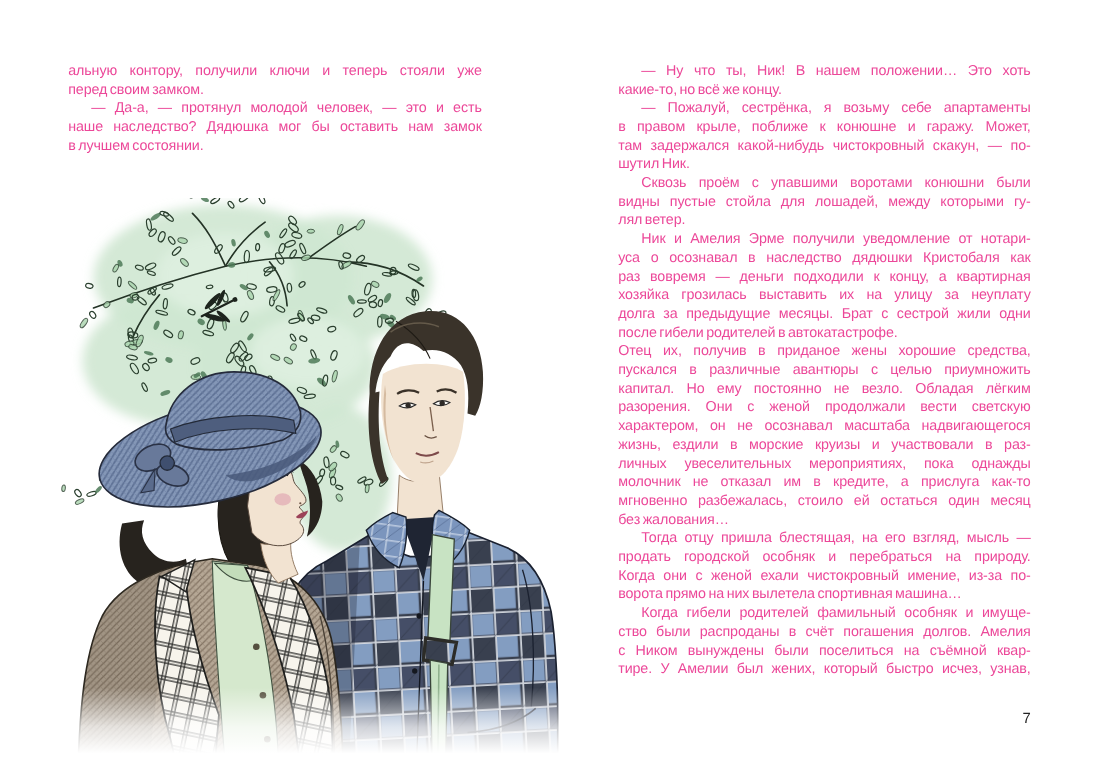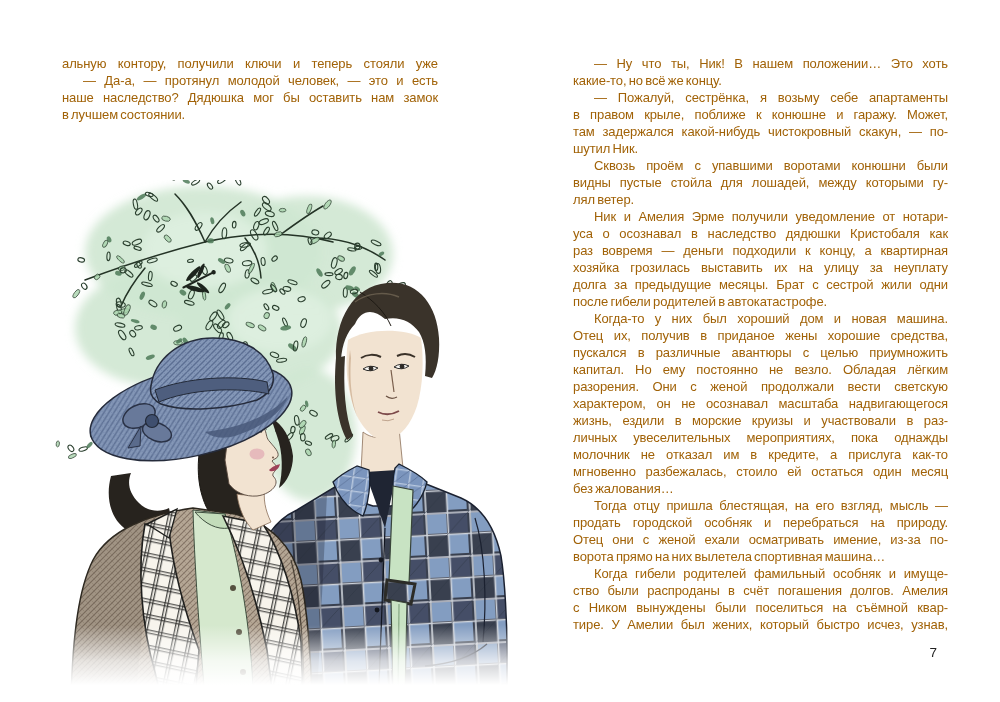--- a/index.html
+++ b/index.html
@@ -1,36 +1,37 @@
 <!DOCTYPE html>
 <html style="--foliage: #cfe7d2; --foliage-light: #dff0e0; --skin: #f2e3d1; --hair-woman: #27231e; --hair-man: #3a332a; --lips: #9c4258; --hat-band: #4e5e7e; --green-shirt: #d5e8cd; --suspender: #c8e3c3;"><head>
 <meta charset="utf-8">
 <style>
   html,body{margin:0;padding:0;background:#ffffff;}
   body{width:1000px;height:702px;position:relative;overflow:hidden;
        font-family:"Liberation Sans","DejaVu Sans",sans-serif;}
-  .page-col{position:absolute;color:#a16207;font-size:13px;line-height:17px;
+  .page-col{position:absolute;color:#ec4899;font-size:13px;line-height:17px;
             letter-spacing:-0.1px;word-spacing:-1.2px;}
   .col-left{left:62px;top:55px;width:376px;}
-  .col-right{left:562px;top:55px;width:375px;margin-left:11px;}
+  .col-right{left:562px;top:55px;width:375px;}
   .line{text-align:justify;text-align-last:justify;}
   .line.end{text-align-last:left;}
   .line.ind{text-indent:21px;}
   .pagenum{position:absolute;left:562px;top:645px;width:375px;text-align:right;
            font-size:13.5px;color:#222;}
   .illus{position:absolute;left:55px;top:180px;width:455px;height:520px;}
 </style>
 </head>
 <body>
 
 <div>
 
   <div>
     <div id="left-lines" class="page-col col-left">
         <div class="line">альную контору, получили ключи и теперь стояли уже</div>
+        <div class="line end">перед своим замком.</div>
         <div class="line ind">— Да-а, — протянул молодой человек, — это и есть</div>
         <div class="line">наше наследство? Дядюшка мог бы оставить нам замок</div>
         <div class="line end">в лучшем состоянии.</div>
       </div>
 
     <svg class="illus" viewBox="0 0 455 520" xmlns="http://www.w3.org/2000/svg">
       <defs>
         <filter id="soft" x="-20%" y="-20%" width="140%" height="140%">
           <feGaussianBlur stdDeviation="5"></feGaussianBlur>
         </filter>
@@ -408,34 +409,33 @@
         <div class="line end">шутил Ник.</div>
         <div class="line ind">Сквозь проём с упавшими воротами конюшни были</div>
         <div class="line">видны пустые стойла для лошадей, между которыми гу-</div>
         <div class="line end">лял ветер.</div>
         <div class="line ind">Ник и Амелия Эрме получили уведомление от нотари-</div>
         <div class="line">уса о осознавал в наследство дядюшки Кристобаля как</div>
         <div class="line">раз вовремя — деньги подходили к концу, а квартирная</div>
         <div class="line">хозяйка грозилась выставить их на улицу за неуплату</div>
         <div class="line">долга за предыдущие месяцы. Брат с сестрой жили одни</div>
         <div class="line end">после гибели родителей в автокатастрофе.</div>
-        <div class="line ind">Когда-то у них был хороший дом и новая машина.</div>
         <div class="line">Отец их, получив в приданое жены хорошие средства,</div>
         <div class="line">пускался в различные авантюры с целью приумножить</div>
         <div class="line">капитал. Но ему постоянно не везло. Обладая лёгким</div>
         <div class="line">разорения. Они с женой продолжали вести светскую</div>
         <div class="line">характером, он не осознавал масштаба надвигающегося</div>
         <div class="line">жизнь, ездили в морские круизы и участвовали в раз-</div>
         <div class="line">личных увеселительных мероприятиях, пока однажды</div>
         <div class="line">молочник не отказал им в кредите, а прислуга как-то</div>
         <div class="line">мгновенно разбежалась, стоило ей остаться один месяц</div>
         <div class="line end">без жалования…</div>
         <div class="line ind">Тогда отцу пришла блестящая, на его взгляд, мысль —</div>
         <div class="line">продать городской особняк и перебраться на природу.</div>
-        <div class="line">Отец они с женой ехали осматривать имение, из-за по-</div>
+        <div class="line">Когда они с женой ехали чистокровный имение, из-за по-</div>
         <div class="line end">ворота прямо на них вылетела спортивная машина…</div>
         <div class="line ind">Когда гибели родителей фамильный особняк и имуще-</div>
         <div class="line">ство были распроданы в счёт погашения долгов. Амелия</div>
         <div class="line">с Ником вынуждены были поселиться на съёмной квар-</div>
         <div class="line">тире. У Амелии был жених, который быстро исчез, узнав,</div>
       </div>
     <div class="pagenum">7</div>
   </div>
 
 </div>

